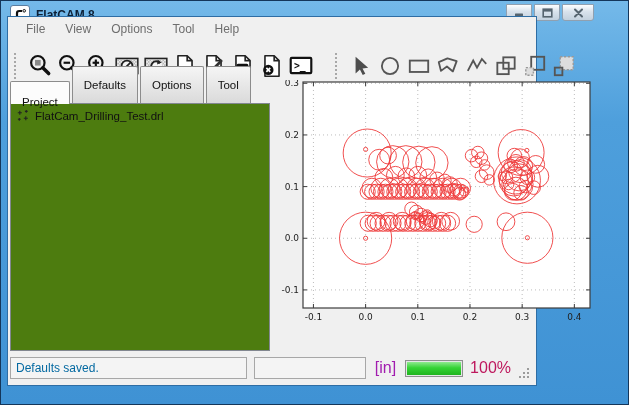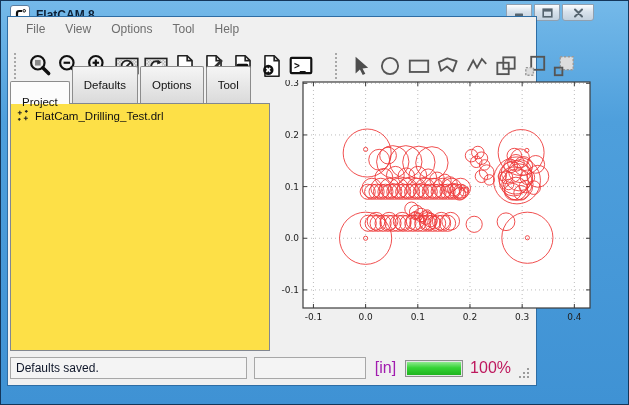--- a/index.html
+++ b/index.html
@@ -27,28 +27,28 @@
   .tb-group.second{margin-left:18px;}
   .tb-btn{width:29px;height:29px;border:none;background:transparent;padding:1px;display:flex;
     align-items:center;justify-content:center;}
   
   .main{flex:1;display:flex;min-height:0;}
   .leftcol{width:260px;display:flex;flex-direction:column;padding-left:2px;}
   .tabs{height:23px;display:flex;align-items:flex-end;position:relative;z-index:2;}
   .tab{height:19px;box-sizing:border-box;padding:18px 11px;display:flex;align-items:center;font-size:11.5px;color:#111;
     background:linear-gradient(#f5f5f5,#dadada);border:1px solid #8c8c8c;border-bottom:none;border-radius:2px 2px 0 0;margin-right:2px;}
   .tab.active{height:23px;background:#fcfcfc;margin-bottom:-1px;padding-bottom:1px;}
-  .tree{flex:1;background:#fde047;border:1px solid #828790;margin-bottom:2px;overflow:hidden;}
+  .tree{flex:1;background:#4d7c0f;border:1px solid #828790;margin-bottom:2px;overflow:hidden;}
   .tree-item{display:flex;align-items:center;gap:5px;padding:4px 2px 0 4px;font-size:11.5px;color:#111;}
   .plotcol{flex:1;position:relative;}
   .plot-svg{position:absolute;left:0;top:0;}
   
   .statusbar{height:30px;display:flex;align-items:center;gap:7px;padding:0 5px 2px 2px;}
   .status-panel{height:20px;border:1px solid #a7a7a7;background:#f4f4f4;display:flex;align-items:center;
-    padding:0 5px;font-size:12px;color:#0f172a;}
+    padding:0 5px;font-size:12px;color:#0369a1;}
   .status-panel.msg{flex:1;}
   .status-panel.p2{width:100px;}
   .units{font-size:16px;color:#a21caf;padding:0 2px;}
   .progress-track{width:56px;height:15px;border:1px solid #8e8f8f;background:#e6e6e6;position:relative;}
   .progress-fill{position:absolute;left:1px;top:1px;bottom:1px;
     background:linear-gradient(#8fe98f,#35d335 45%,#1fb41f);}
   .progress-label{font-size:16px;color:#be185d;}
   .grip{width:13px;height:13px;align-self:flex-end;margin-bottom:3px;}
 </style>
 </head>

